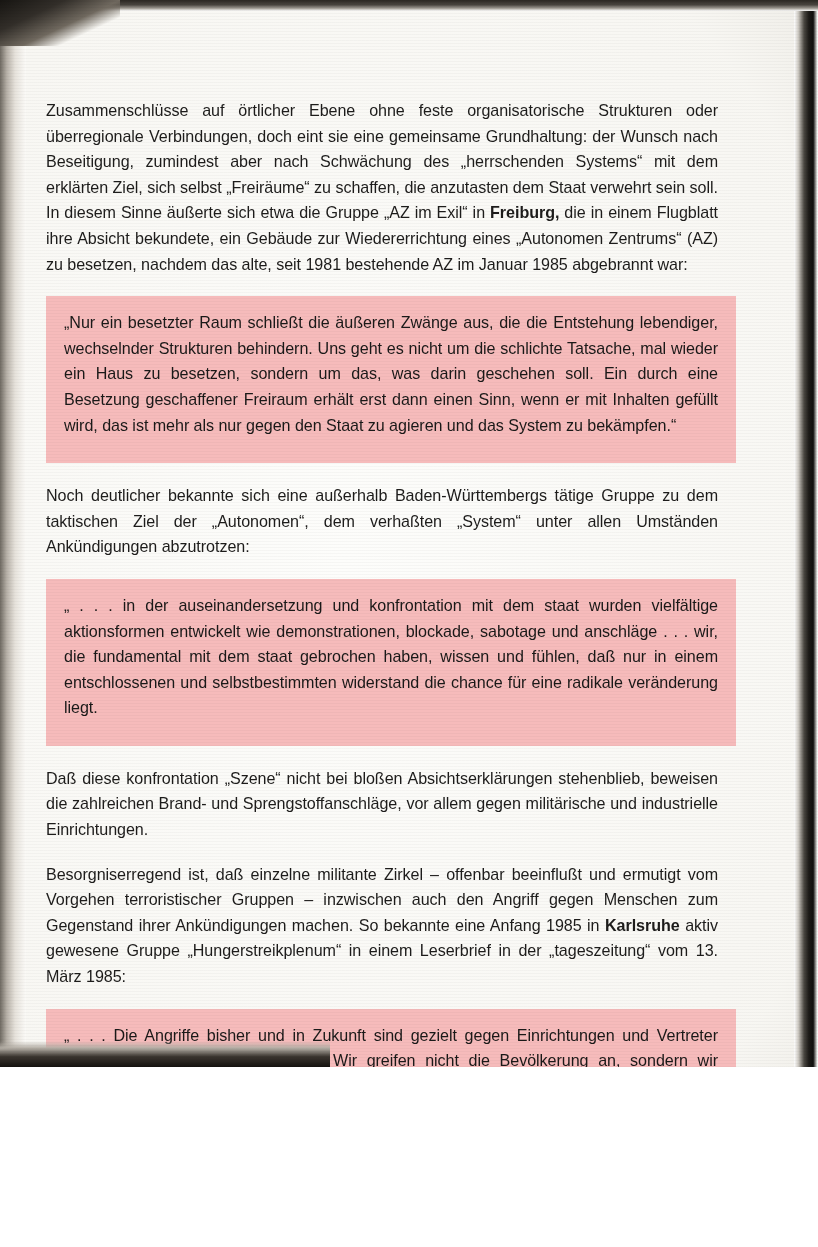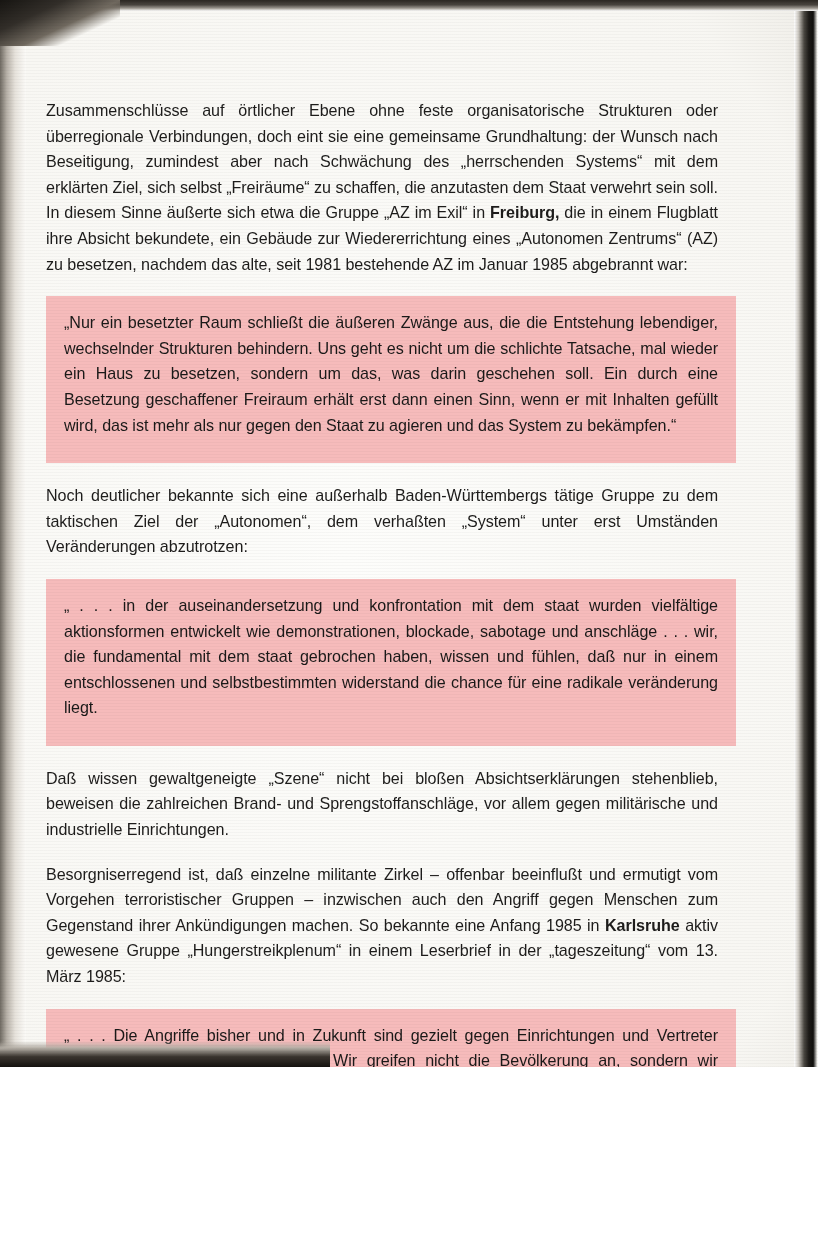--- a/index.html
+++ b/index.html
@@ -154,27 +154,27 @@
 
   <div class="content">
     <div class="text-column">
 
       <p class="body-par"><span>Zusammenschlüsse auf örtlicher Ebene ohne feste organisatorische Strukturen oder überregionale Verbindungen, doch eint sie eine gemeinsame Grundhaltung: der Wunsch nach Beseitigung, zumindest aber nach Schwächung des „herrschenden Systems“ mit dem erklärten Ziel, sich selbst „Freiräume“ zu schaffen, die anzutasten dem Staat verwehrt sein soll. In diesem Sinne äußerte sich etwa die Gruppe „AZ im Exil“ in </span><b>Freiburg,</b><span> die in einem Flugblatt ihre Absicht bekundete, ein Gebäude zur Wiedererrichtung eines „Autonomen Zentrums“ (AZ) zu besetzen, nachdem das alte, seit 1981 bestehende AZ im Januar 1985 abgebrannt war:</span></p>
 
       <div class="quote-block q1">
         <p class="quote-text">„Nur ein besetzter Raum schließt die äußeren Zwänge aus, die die Entstehung lebendiger, wechselnder Strukturen behindern. Uns geht es nicht um die schlichte Tatsache, mal wieder ein Haus zu besetzen, sondern um das, was darin geschehen soll. Ein durch eine Besetzung geschaffener Freiraum erhält erst dann einen Sinn, wenn er mit Inhalten gefüllt wird, das ist mehr als nur gegen den Staat zu agieren und das System zu bekämpfen.“</p>
       </div>
 
-      <p class="body-par">Noch deutlicher bekannte sich eine außerhalb Baden-Württembergs tätige Gruppe zu dem taktischen Ziel der „Autonomen“, dem verhaßten „System“ unter erst Umständen Veränderungen abzutrotzen:</p>
+      <p class="body-par">Noch deutlicher bekannte sich eine außerhalb Baden-Württembergs tätige Gruppe zu dem taktischen Ziel der „Autonomen“, dem verhaßten „System“ unter allen Umständen Ankündigungen abzutrotzen:</p>
 
       <div class="quote-block">
         <p class="quote-text">„ . . . in der auseinandersetzung und konfrontation mit dem staat wurden vielfältige aktionsformen entwickelt wie demonstrationen, blockade, sabotage und anschläge . . . wir, die fundamental mit dem staat gebrochen haben, wissen und fühlen, daß nur in einem entschlossenen und selbstbestimmten widerstand die chance für eine radikale veränderung liegt.</p>
       </div>
 
-      <p class="body-par">Daß wissen gewaltgeneigte „Szene“ nicht bei bloßen Absichtserklärungen stehenblieb, beweisen die zahlreichen Brand- und Sprengstoffanschläge, vor allem gegen militärische und industrielle Einrichtungen.</p>
+      <p class="body-par">Daß diese konfrontation „Szene“ nicht bei bloßen Absichtserklärungen stehenblieb, beweisen die zahlreichen Brand- und Sprengstoffanschläge, vor allem gegen militärische und industrielle Einrichtungen.</p>
 
       <p class="body-par"><span>Besorgniserregend ist, daß einzelne militante Zirkel – offenbar beeinflußt und ermutigt vom Vorgehen terroristischer Gruppen – inzwischen auch den Angriff gegen Menschen zum Gegenstand ihrer Ankündigungen machen. So bekannte eine Anfang 1985 in </span><b>Karlsruhe</b><span> aktiv gewesene Gruppe „Hungerstreikplenum“ in einem Leserbrief in der „tageszeitung“ vom 13. März 1985:</span></p>
 
       <div class="quote-block">
         <p class="quote-text">„ . . . Die Angriffe bisher und in Zukunft sind gezielt gegen Einrichtungen und Vertreter dieses Schweinesystems gerichtet. Wir greifen nicht die Bevölkerung an, sondern wir kämpfen auf der Seite des Volkes gegen das System.“</p>
       </div>
 
     </div>
 
     <div class="page-number">41</div>

